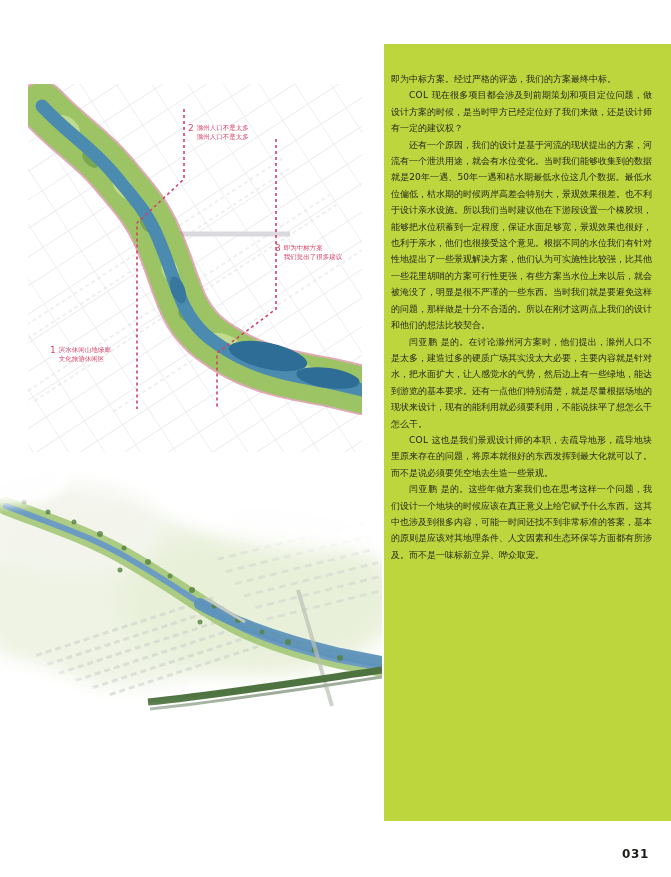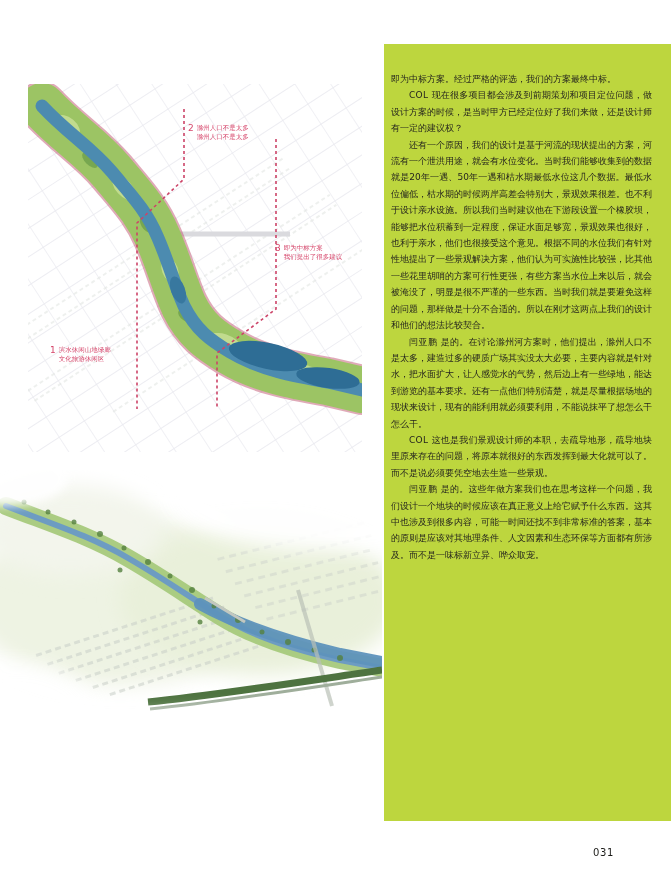--- a/index.html
+++ b/index.html
@@ -18,21 +18,21 @@
   .fig-aerial{left:0;top:470px;width:382px;height:300px;}
   .figure svg{display:block;width:100%;height:100%;}
   
   .map-label{position:absolute;display:flex;gap:3px;color:var(--label-color,#d6456a);
              font-size:6.5px;line-height:8.5px;white-space:nowrap;}
   .map-label .num{font-size:9px;line-height:9px;font-weight:400;}
   .l1{left:22px;top:262px;}
   .l2{left:160px;top:40px;}
   .l3{left:247px;top:160px;}
   
-  .pageno{position:absolute;left:593px;top:847px;font-size:10px;font-weight:400;
+  .pageno{position:absolute;left:622px;top:847px;font-size:12px;font-weight:700;
           color:#1b1b18;letter-spacing:.6px;}
 </style>
 </head>
 <body>
 
 <div class="page">
 
   <div class="figure fig-map">
     <svg viewBox="0 0 334 368" xmlns="http://www.w3.org/2000/svg">
 

